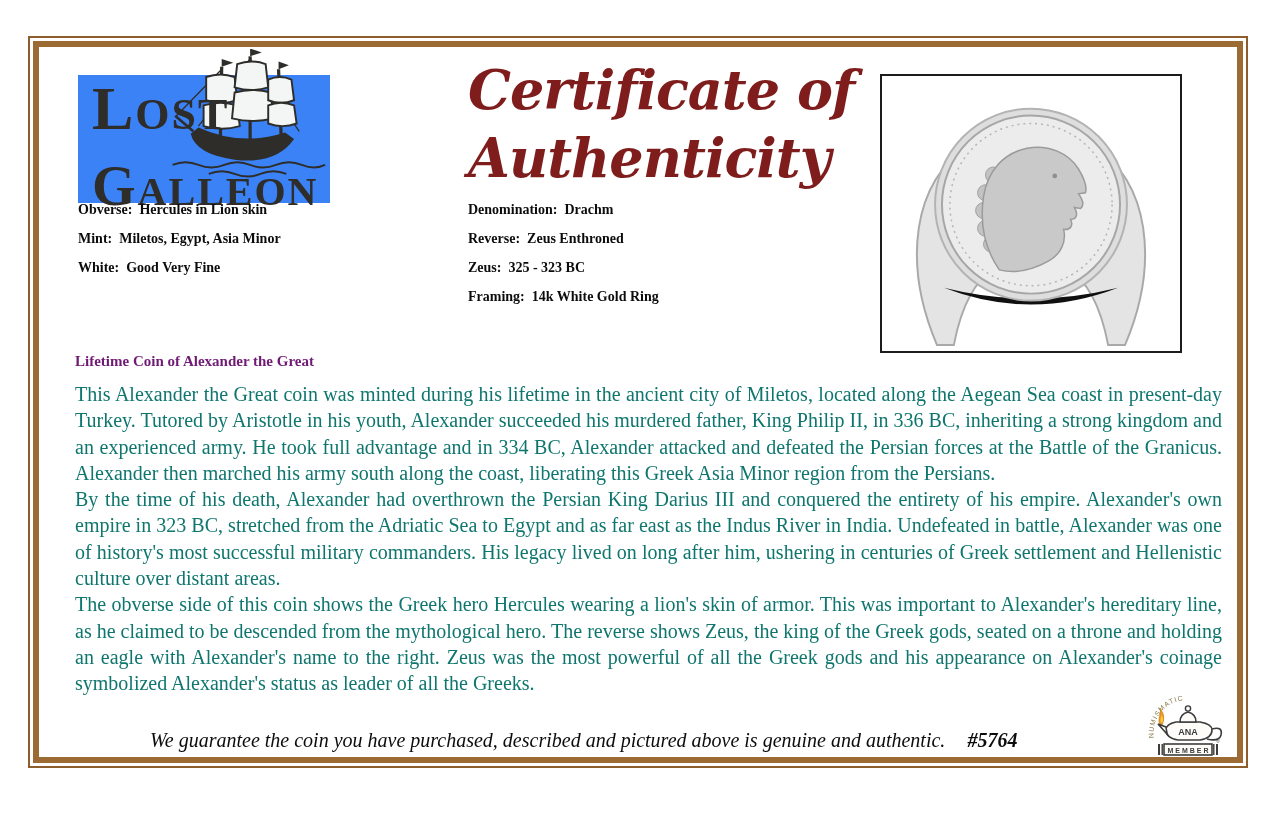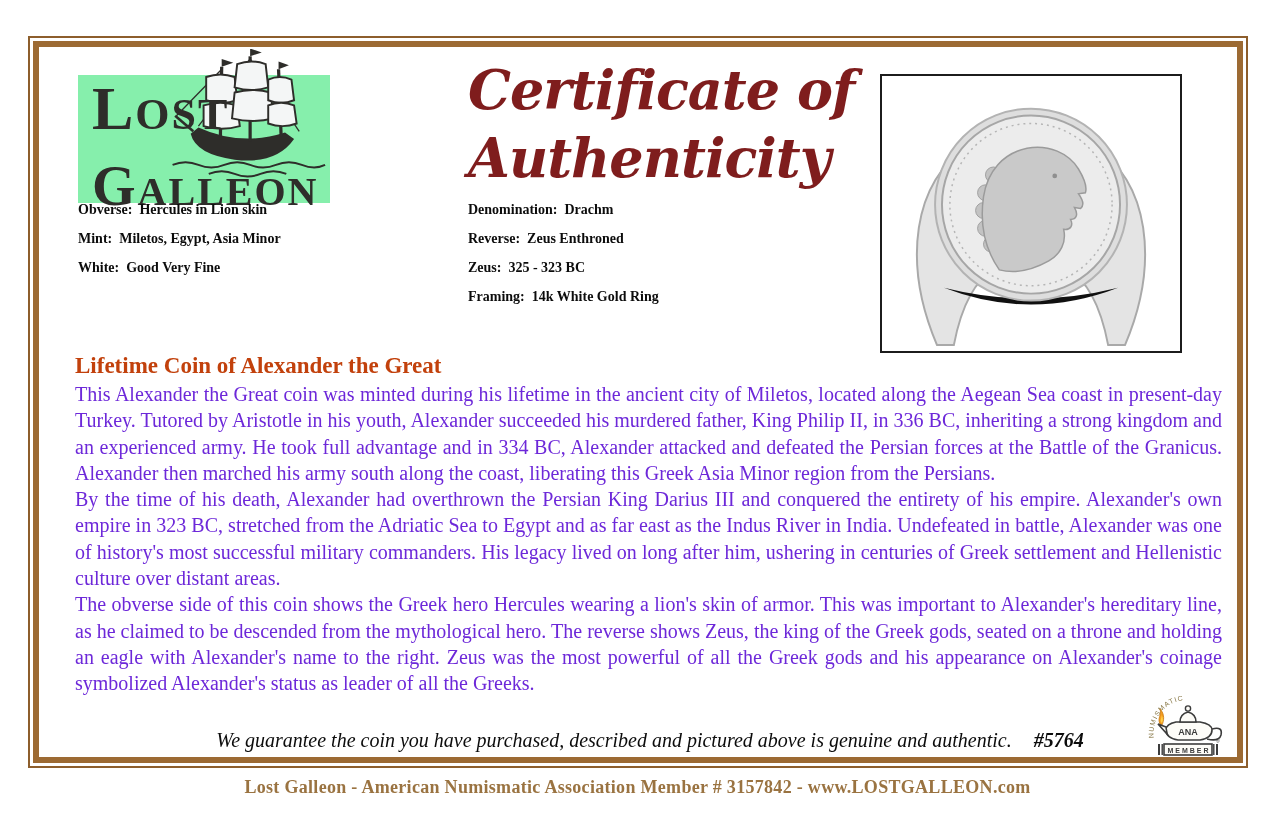--- a/index.html
+++ b/index.html
@@ -8,21 +8,21 @@
   .page { position:relative; width:1275px; height:825px; background:#fff; }
 
   
   .frame-outer { position:absolute; left:28px; top:36px; width:1220px; height:732px;
                  border:2px solid #8d5e2c; }
   .frame-inner { position:absolute; left:3px; top:3px; right:3px; bottom:3px;
                  border:6px solid #9c6a33; }
 
   
   .logo-box { position:absolute; left:78px; top:75px; width:252px; height:128px;
-              background:#86efac; }
+              background:#3b82f6; }
   .logo-text { position:absolute; left:14px; top:2px; color:#2e2d2a; line-height:1; }
   .logo-line1 { font-size:44px; letter-spacing:2px; font-weight:600; }
   .logo-line1::first-letter { font-size:62px; }
   .logo-line2 { font-size:40px; letter-spacing:2px; font-weight:600; margin-top:19px; }
   .logo-line2::first-letter { font-size:56px; }
   .ship-svg { position:absolute; right:-8px; top:-26px; width:168px; height:140px; }
 
   
   .title { position:absolute; left:468px; top:56px; width:410px;
            font-family:"DejaVu Serif","Liberation Serif",serif;
@@ -35,28 +35,28 @@
   .photo-box svg { width:100%; height:100%; display:block; }
 
   
   .details { position:absolute; top:195px; font-size:14px; font-weight:bold;
              line-height:29px; color:#0c0c0c; }
   .details-left  { left:78px; }
   .details-right { left:468px; }
   .dlabel { margin-right:7px; }
 
   
-  .body-heading { position:absolute; left:75px; top:353px; font-size:23px;
-                  font-weight:bold; color:#c2410c; }
+  .body-heading { position:absolute; left:75px; top:353px; font-size:15px;
+                  font-weight:bold; color:#701a75; }
   .body-text { position:absolute; left:75px; top:381px; width:1147px;
-               font-size:20px; line-height:26.3px; text-align:justify; color:#6d28d9; }
+               font-size:20px; line-height:26.3px; text-align:justify; color:#0f766e; }
 
   
   .guarantee { position:absolute; left:150px; top:729px; width:1000px;
-               text-align:center; font-style:italic; font-size:20px; color:#0c0c0c; }
+               text-align:left; font-style:italic; font-size:20px; color:#0c0c0c; }
   .guarantee .cert-number { font-weight:bold; margin-left:22px; }
 
   
   .seal { position:absolute; left:1146px; top:694px; width:84px; height:64px; }
   .seal svg { width:100%; height:100%; }
 
   
   .footer { position:absolute; left:0; top:777px; width:1275px; text-align:center;
             font-size:18px; font-weight:bold; color:#9a7341; letter-spacing:.3px; }
 </style>
@@ -186,15 +186,14 @@
           <rect x="15.5" y="50" width="1.4" height="11"></rect>
         <rect x="70" y="50" width="2" height="11"></rect>
           <rect x="67.1" y="50" width="1.4" height="11"></rect>
       </g>
       <rect x="18" y="50" width="48" height="11" fill="#fdfcf8" stroke="#3c3c3c" stroke-width="1.6"></rect>
       <text x="43" y="58.6" text-anchor="middle" font-size="7" font-weight="bold" letter-spacing="2" fill="#3c3c3c" font-family="Liberation Sans, sans-serif">MEMBER</text>
       <text x="70" y="49" font-size="5" fill="#3c3c3c" font-family="Liberation Sans, sans-serif">®</text>
     </svg>
   </div>
 
-  <div class="footer">Lost Galleon - American Numismatic Association Member # 3157842 - www.LOSTGALLEON.com</div>
 
 </div>
 
 </body></html>

